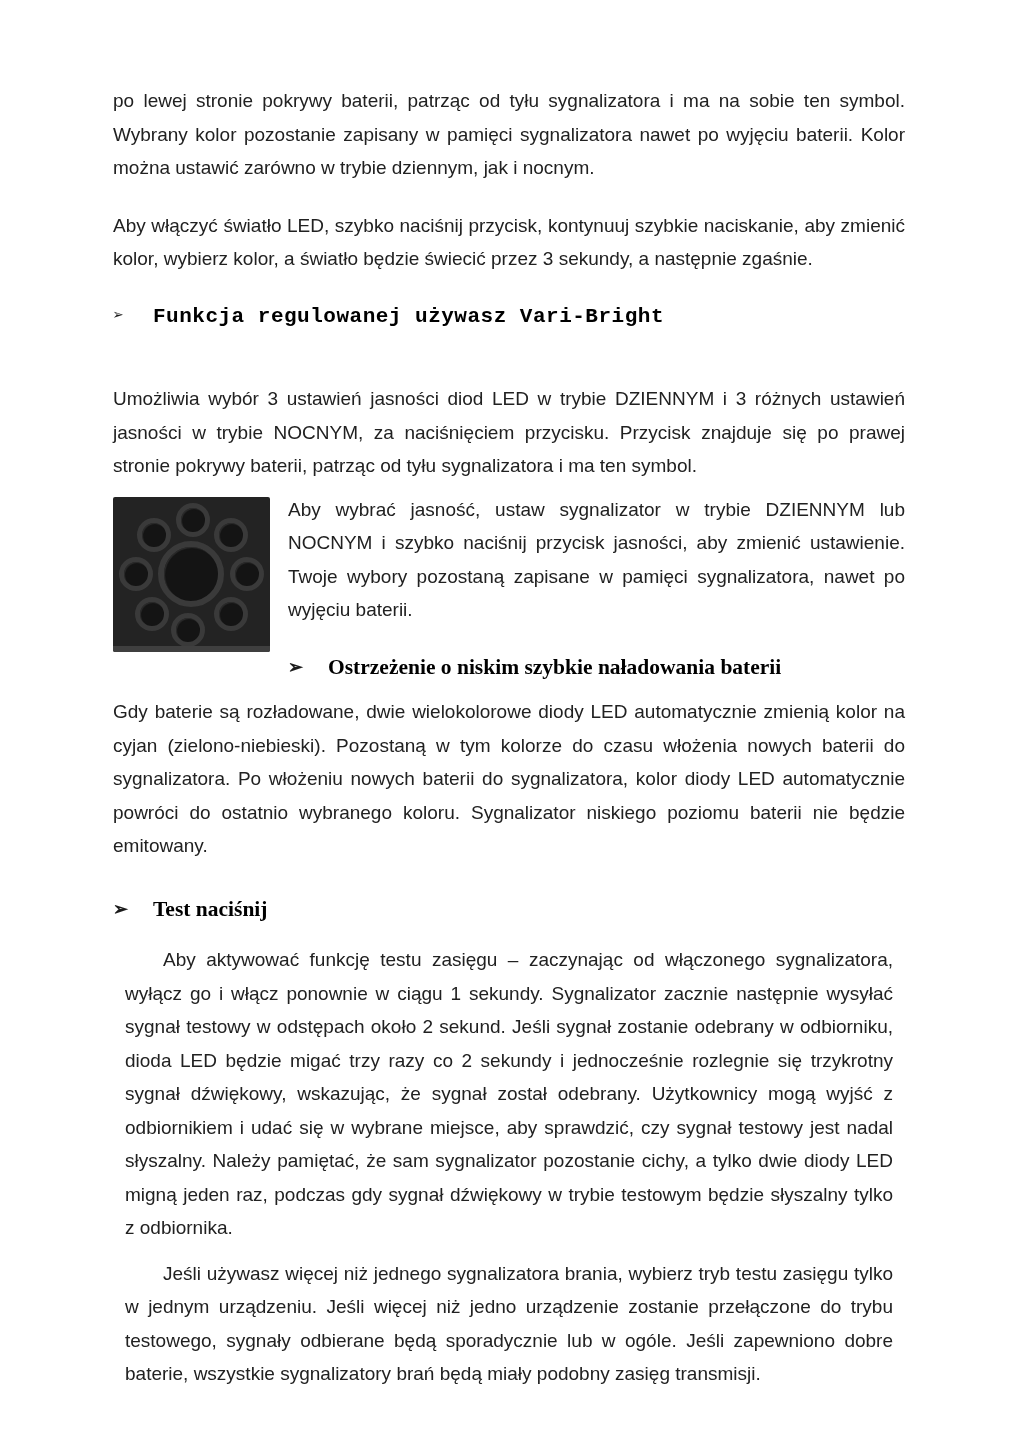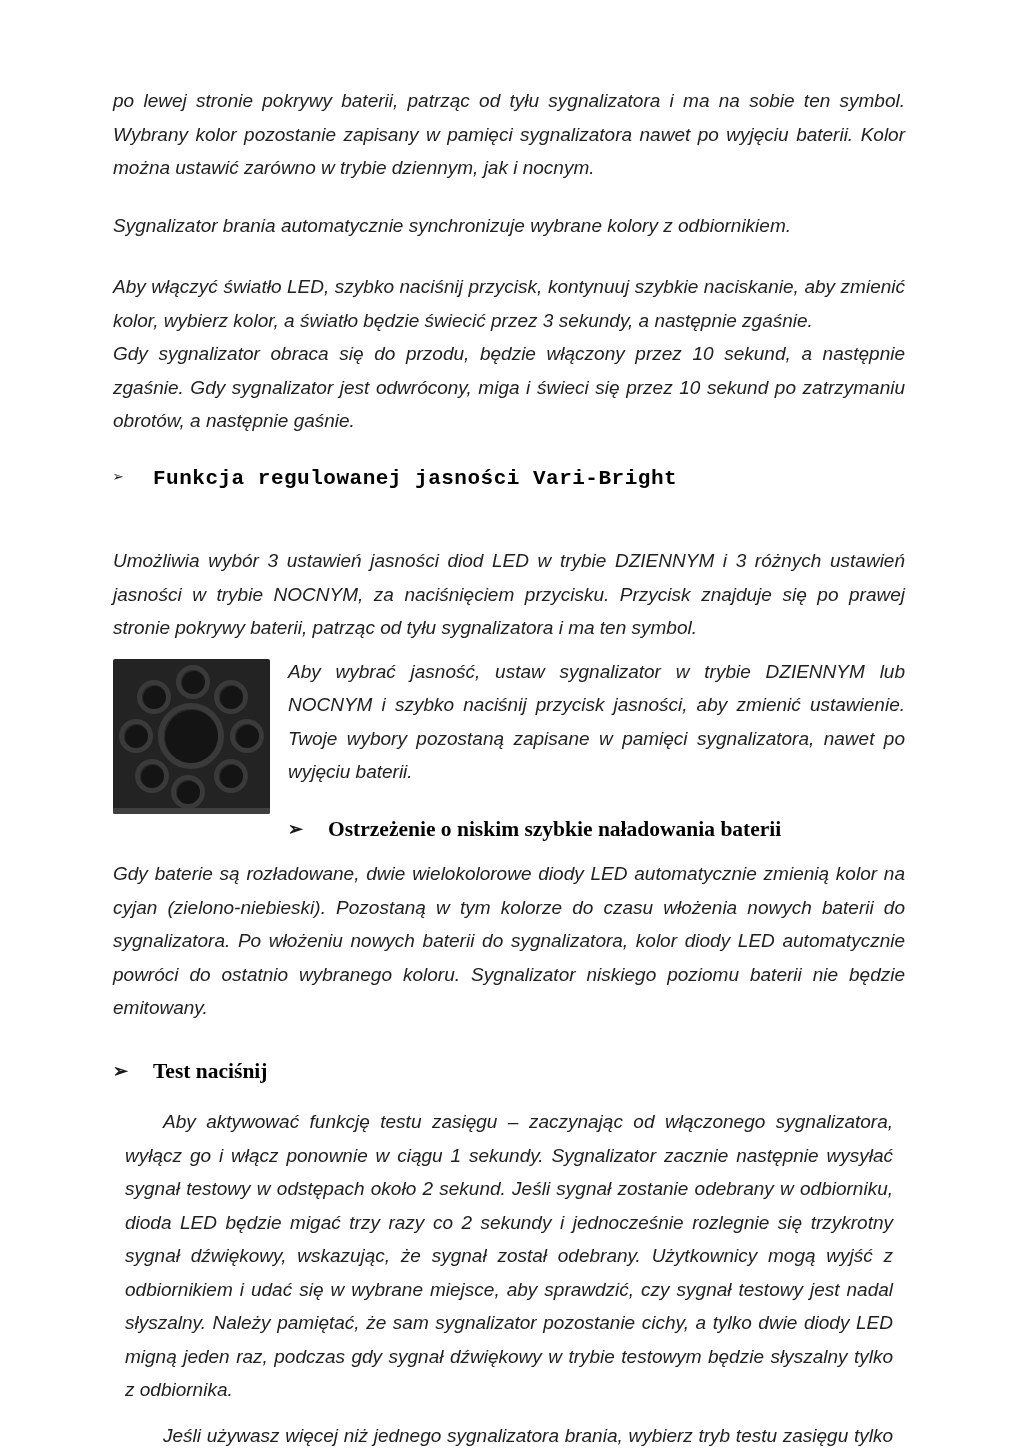--- a/index.html
+++ b/index.html
@@ -13,21 +13,20 @@
     padding:84px 112px 40px 113px;
     font-family:"Liberation Sans", sans-serif;
     font-size:19px;
     line-height:33.5px;
     color:#212121;
   }
   p{
     margin:0;
     text-align:justify;
     text-justify:inter-word;
-    font-style:italic;
   }
   .mb-sm{margin-bottom:10px;margin-top:48px;}
   .mb-md{margin-bottom:24px;}
   .mb-lg{margin-bottom:28px;}
   .single-line{text-align:left;}
   .heading{
     display:flex;
     align-items:baseline;
     color:#000000;
   }
@@ -93,28 +92,26 @@
   .indent{text-indent:38px;}
   .range-block p{margin:12px;}
 </style>
 </head>
 <body>
 
 <div class="page">
 
   <p class="mb-md">po lewej stronie pokrywy baterii, patrząc od tyłu sygnalizatora i ma na sobie ten symbol. Wybrany kolor pozostanie zapisany w pamięci sygnalizatora nawet po wyjęciu baterii. Kolor można ustawić zarówno w trybie dziennym, jak i nocnym.</p>
 
-  <p class="mb-lg single-line">Sygnalizator brania automatycznie synchronizuje wybrane kolory z odbiornikiem.</p>
 
   <p>Aby włączyć światło LED, szybko naciśnij przycisk, kontynuuj szybkie naciskanie, aby zmienić kolor, wybierz kolor, a światło będzie świecić przez 3 sekundy, a następnie zgaśnie.</p>
-  <p>Gdy sygnalizator obraca się do przodu, będzie włączony przez 10 sekund, a następnie zgaśnie. Gdy sygnalizator jest odwrócony, miga i świeci się przez 10 sekund po zatrzymaniu obrotów, a następnie gaśnie.</p>
 
   <div class="heading heading-mono">
     <span class="bullet">➢</span>
-    <span>Funkcja regulowanej jasności Vari-Bright</span>
+    <span>Funkcja regulowanej używasz Vari-Bright</span>
   </div>
 
   <p class="mb-sm">Umożliwia wybór 3 ustawień jasności diod LED w trybie DZIENNYM i 3 różnych ustawień jasności w trybie NOCNYM, za naciśnięciem przycisku. Przycisk znajduje się po prawej stronie pokrywy baterii, patrząc od tyłu sygnalizatora i ma ten symbol.</p>
 
   <div class="figure">
     <div class="ring ring-center"></div>
     <div class="ring ring-sm pos-n"></div>
     <div class="ring ring-sm pos-ne"></div>
     <div class="ring ring-sm pos-e"></div>
     <div class="ring ring-sm pos-se"></div>

